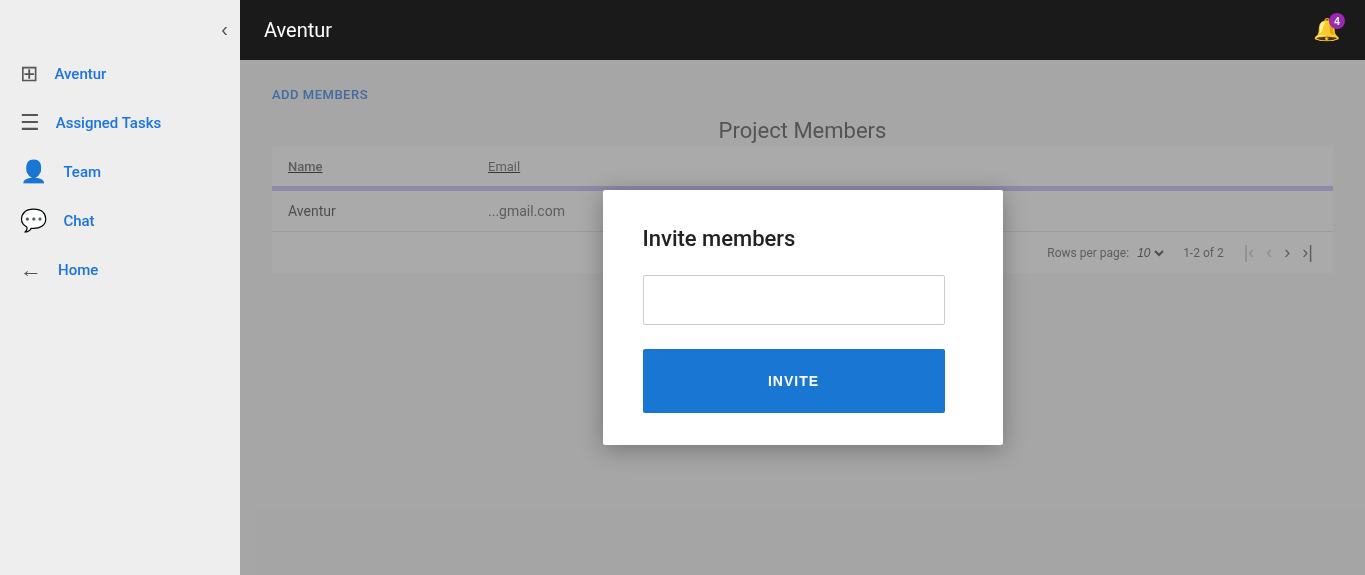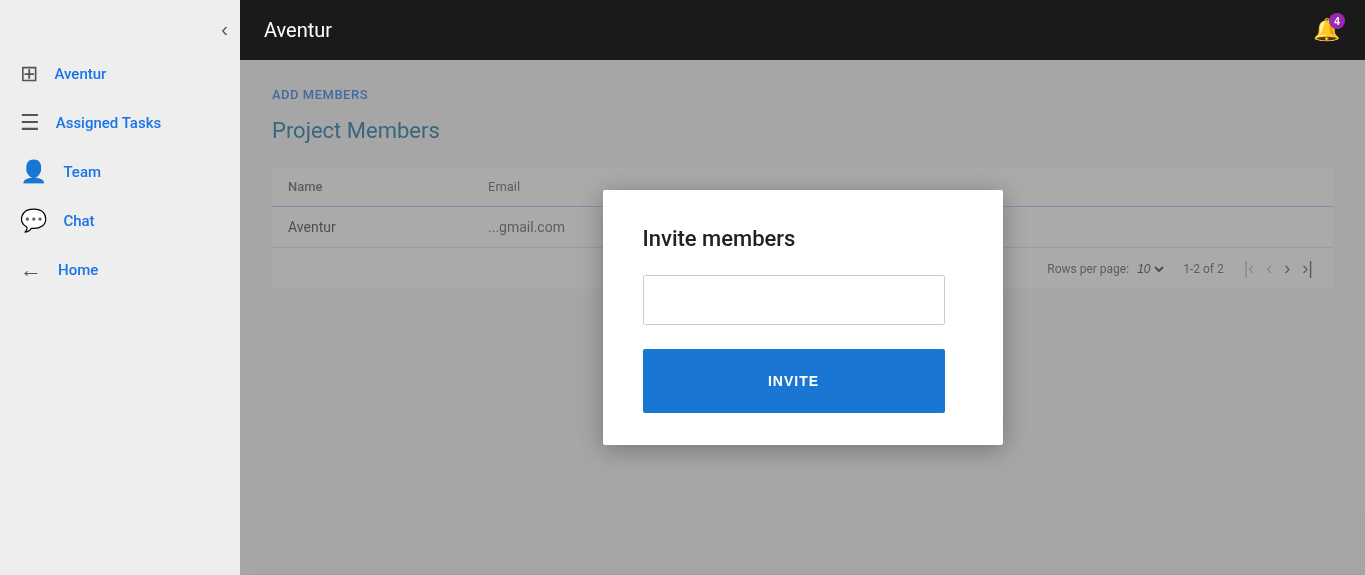--- a/index.html
+++ b/index.html
@@ -104,32 +104,34 @@
       font-weight: 500;
       text-transform: uppercase;
       letter-spacing: 0.5px;
       cursor: pointer;
       display: inline-block;
       margin-bottom: 16px;
     }
     .section-title {
       font-size: 22px;
       font-weight: 400;
-      color: #0369a1;
-      margin-bottom: 24px;
+      color: #404040;
+      margin-bottom: 4px;
+      text-align: center;
     }
     .table-container {
       background: #fff;
       border-radius: 2px;
     }
     .table-header {
       display: flex;
       align-items: flex-end;
       padding: 12px 16px;
-      border-bottom: 1px solid #c4b5fd;
+      border-bottom: 5px solid #c4b5fd;
+      text-decoration: underline;
     }
     .table-col-name {
       width: 200px;
       font-size: 13px;
       color: #555;
       font-weight: 500;
     }
     .table-col-email {
       flex: 1;
       font-size: 13px;

